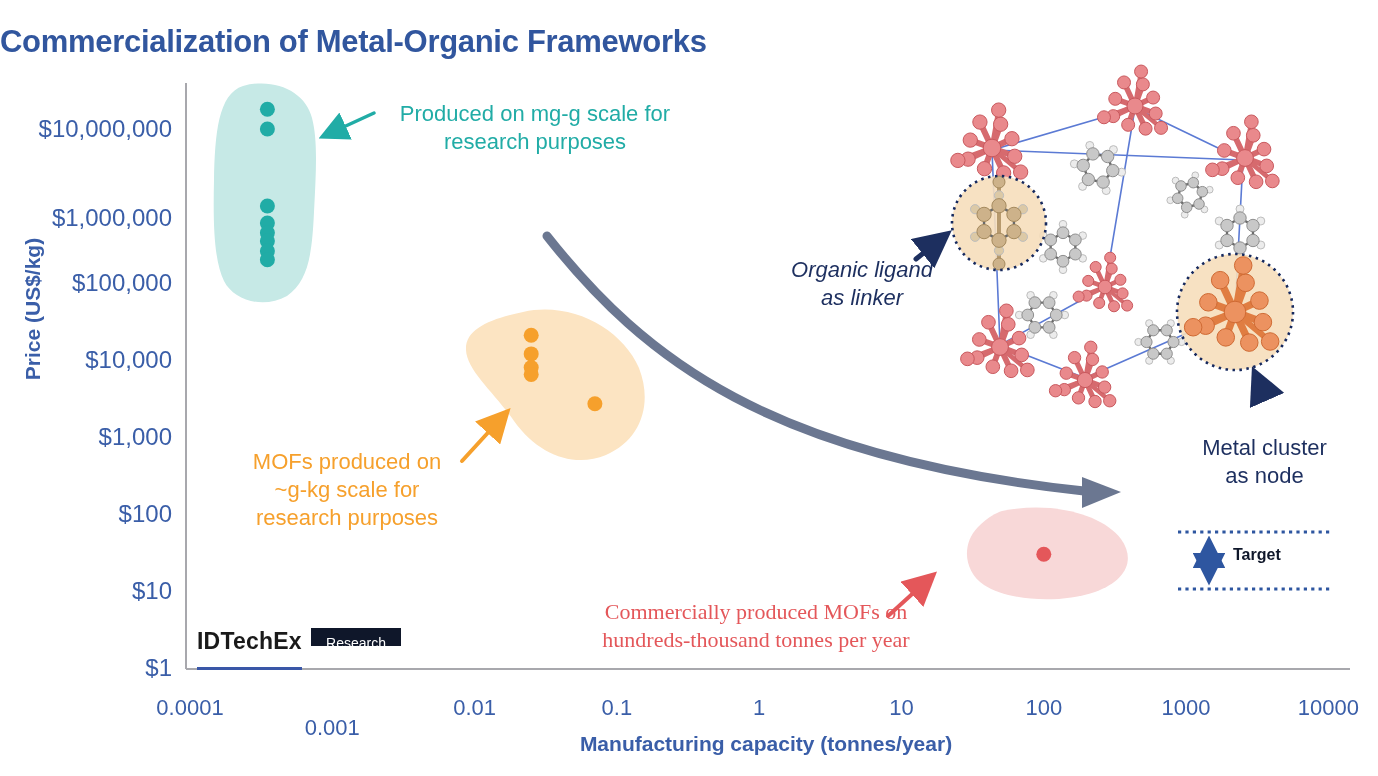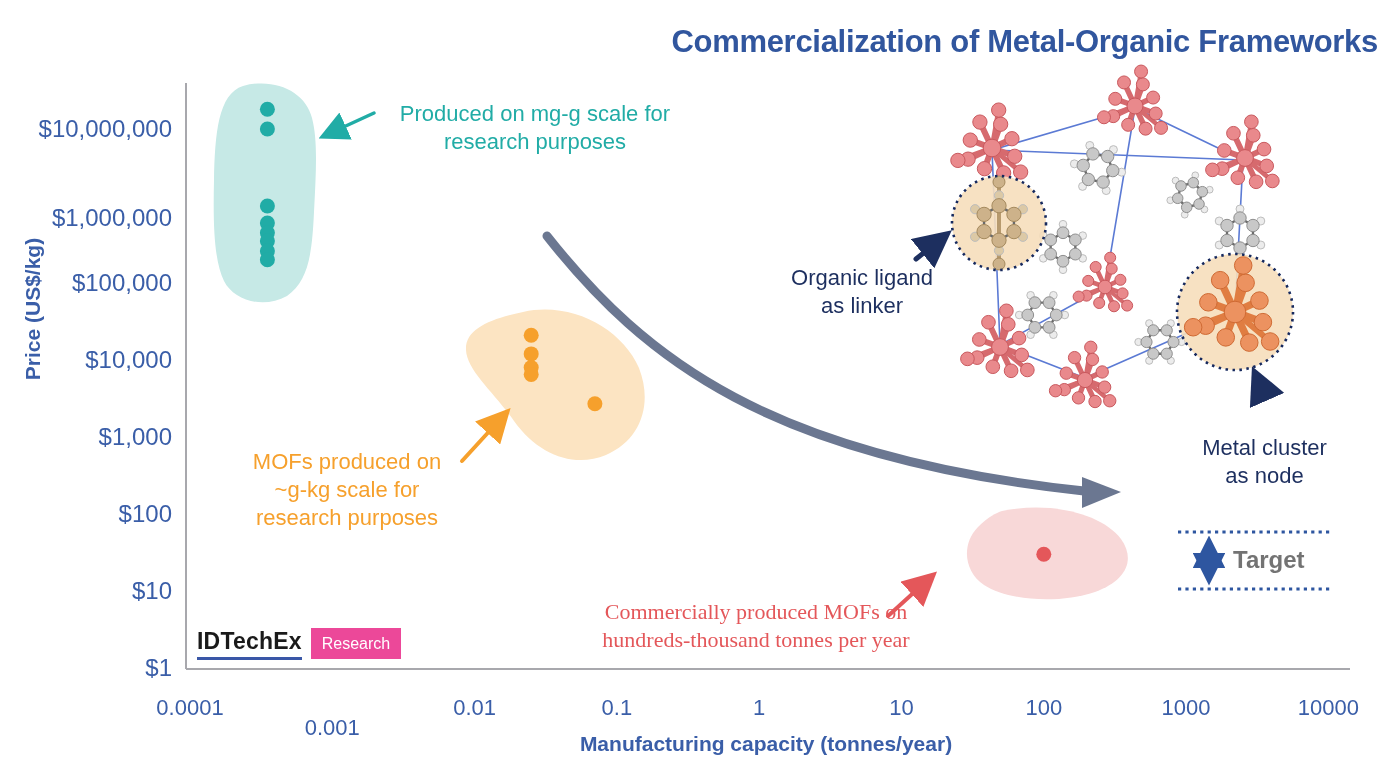--- a/index.html
+++ b/index.html
@@ -1,21 +1,21 @@
 <!DOCTYPE html>
 <html><head>
 <meta charset="utf-8">
 <style>
   html,body{margin:0;padding:0;background:#fff;}
   #canvas{
     position:relative;width:1378px;height:776px;background:#ffffff;overflow:hidden;
     font-family:"Liberation Sans", sans-serif;
   }
   .title{
-    position:absolute;left:0;top:24px;width:100%;text-align:right;
+    position:absolute;left:0;top:24px;width:100%;text-align:left;
     font-size:31px;font-weight:700;color:#31569e;letter-spacing:-0.3px;
   }
   .ylabel{
     position:absolute;left:-117px;top:297px;width:300px;text-align:center;
     transform:rotate(-90deg);font-size:21px;font-weight:700;color:#3a5ea8;
   }
   .xlabel{
     position:absolute;left:187px;top:732px;width:1158px;text-align:center;
     font-size:21px;font-weight:700;color:#3a5ea8;
   }
@@ -25,33 +25,33 @@
   }
   .xtick{
     position:absolute;top:695px;width:140px;margin-left:-70px;text-align:center;
     font-size:22px;color:#3a5ea8;white-space:nowrap;
   }
   .anno{position:absolute;text-align:center;white-space:pre-line;font-size:22px;line-height:28px;}
   .anno-teal{left:385px;top:100px;width:300px;color:#21aca6;}
   .anno-orange{left:232px;top:448px;width:230px;color:#f6a02c;}
   .anno-red{left:560px;top:598px;width:392px;color:#e4575a;font-family:Liberation Serif, serif;}
   .anno-navy{color:#1d2f5f;}
-  .anno-ligand{left:786px;top:264px;width:152px;}
+  .anno-ligand{left:786px;top:256px;width:152px;font-style:italic;}
   .anno-metal{left:1182px;top:397px;width:165px;margin-top:37px;}
   .target-label{
-    position:absolute;left:1233px;top:546px;font-size:24px;font-weight:700;color:#737373;text-align:center;
+    position:absolute;left:1233px;top:546px;font-size:16px;font-weight:700;color:#0f172a;text-align:center;
   }
   .logo{position:absolute;left:197px;top:628px;height:32px;}
   .logo-brand{
     position:absolute;left:0;top:0;font-size:23px;font-weight:700;color:#1a1a1a;
-    letter-spacing:0.2px;border-bottom:3px solid #3a57a7;padding-bottom:2px;
+    letter-spacing:0.2px;border-bottom:3px solid #3a57a7;padding-bottom:12px;
   }
   .logo-box{
-    position:absolute;left:114px;top:0;width:90px;height:31px;background:#ec4899;
-    color:#ffffff;font-size:16px;text-align:center;line-height:31px;
+    position:absolute;left:114px;top:0;width:90px;height:18px;background:#0f172a;
+    color:#ffffff;font-size:14px;text-align:center;line-height:31px;
   }
   svg{position:absolute;left:0;top:0;}
 </style>
 </head>
 <body>
 
 <div id="canvas">
 
   <div class="title">Commercialization of Metal-Organic Frameworks</div>
   <div class="ylabel">Price (US$/kg)</div>

